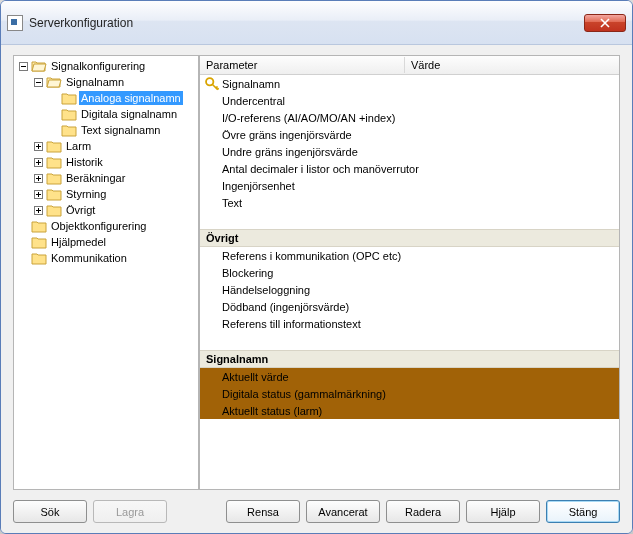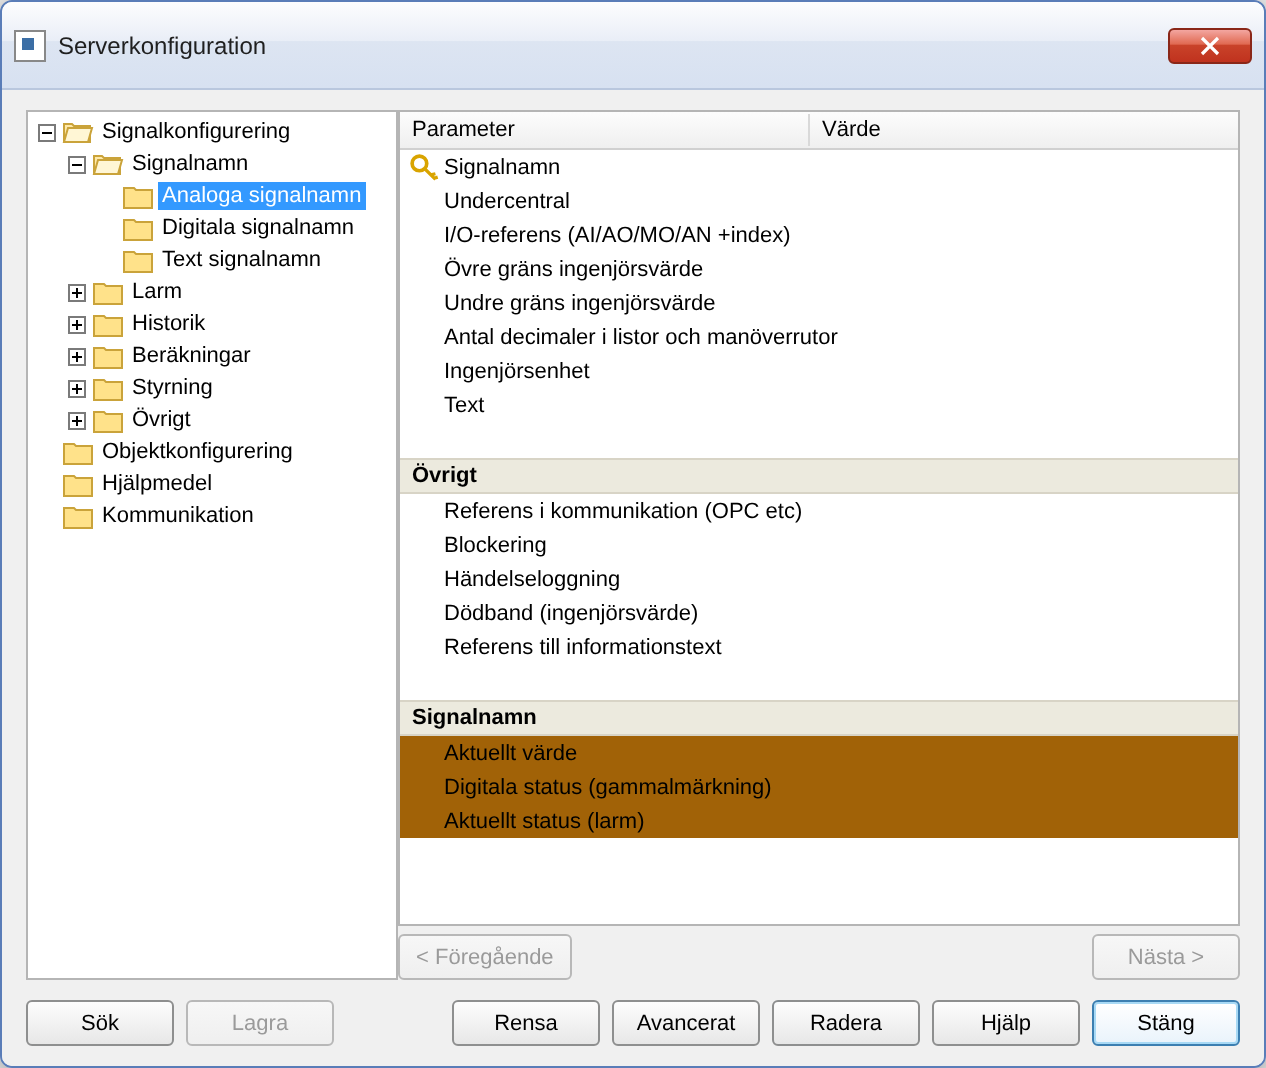--- a/index.html
+++ b/index.html
@@ -490,25 +490,20 @@
                 <span class="icon-slot"></span>
                 <span class="label">Digitala status (gammalmärkning)</span>
               </div>
             <div class="param-row shaded">
                 <span class="icon-slot"></span>
                 <span class="label">Aktuellt status (larm)</span>
               </div>
           </div>
         </div>
 
-        <div class="nav-row">
-          <button class="btn" disabled="">&lt; Föregående</button>
-          <div class="spacer"></div>
-          <button class="btn" disabled="">Nästa &gt;</button>
-        </div>
       </div>
     </div>
 
     <div class="button-bar">
       <button class="btn">Sök</button>
       <button class="btn" disabled="">Lagra</button>
       <div class="gap"></div>
       <button class="btn">Rensa</button>
       <button class="btn">Avancerat</button>
       <button class="btn">Radera</button>

